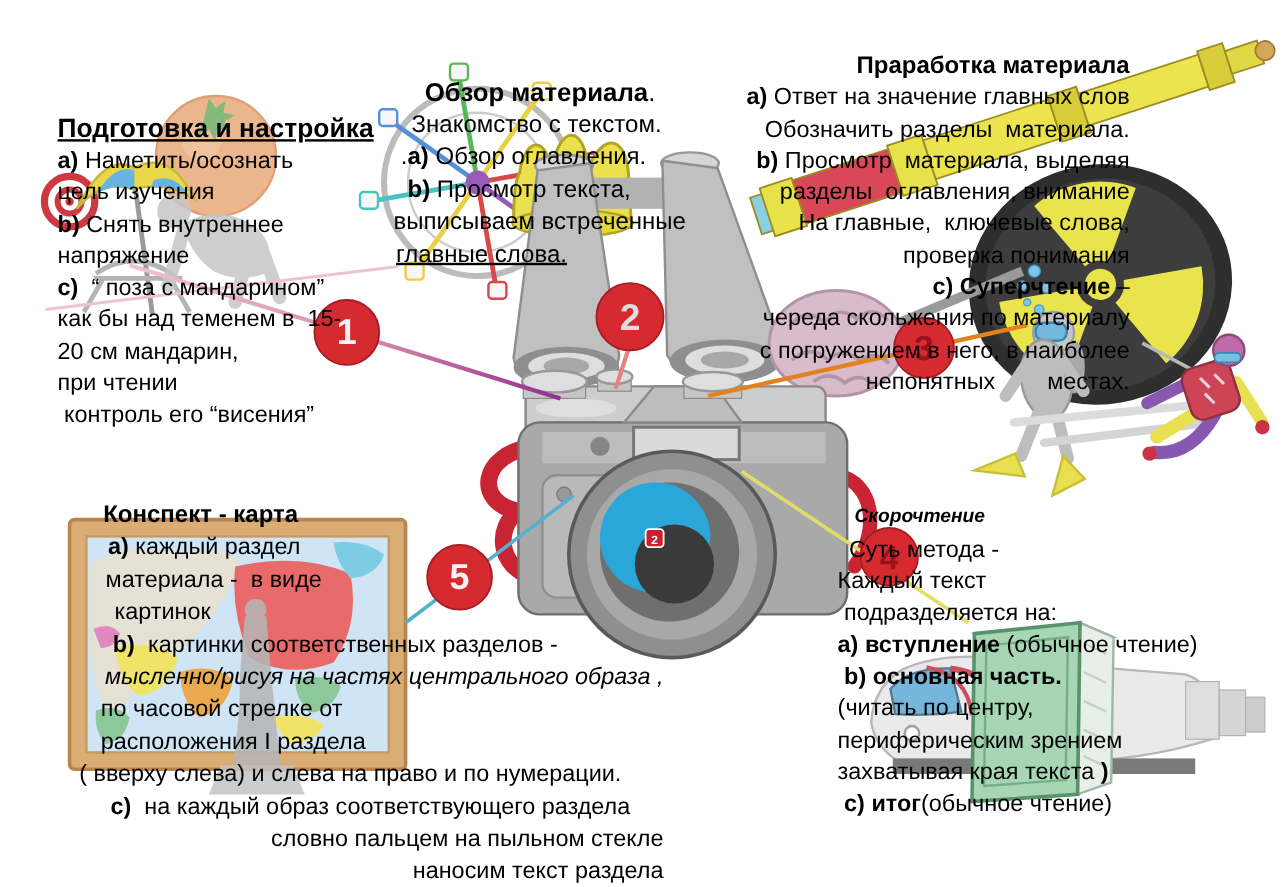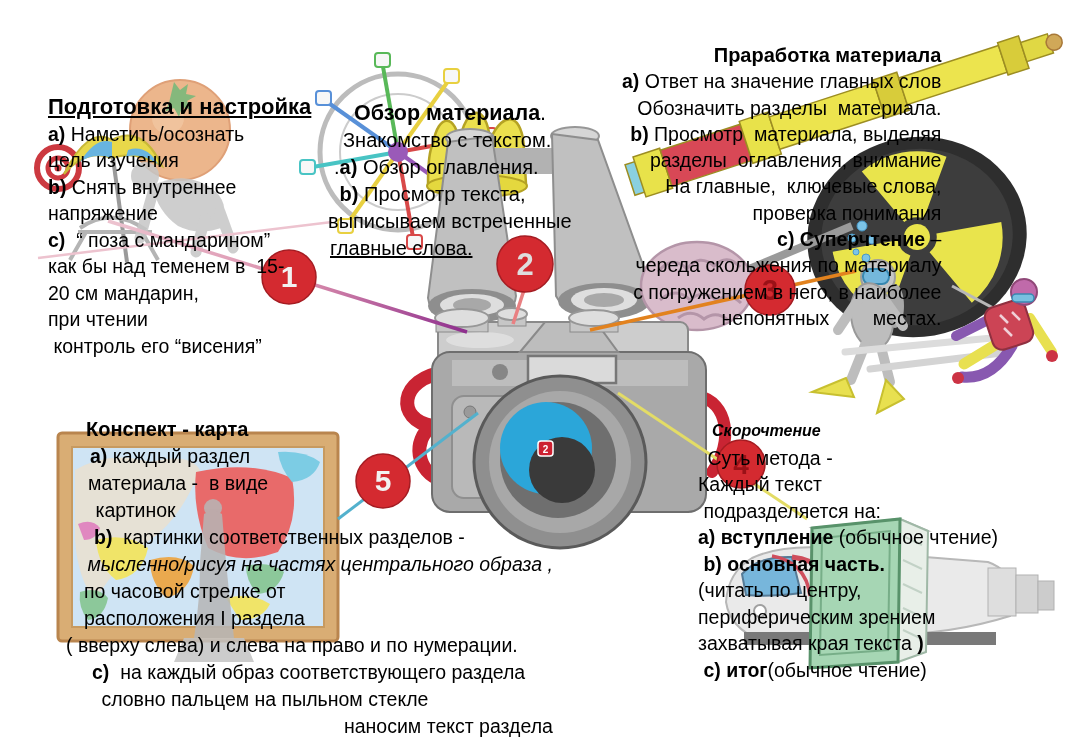--- a/index.html
+++ b/index.html
@@ -5,38 +5,38 @@
   html,body{margin:0;padding:0;background:#ffffff;}
   #stage{position:relative;width:1070px;height:739px;background:#fff;overflow:hidden;
          font-family:"Liberation Sans","DejaVu Sans",sans-serif;color:#000;}
   #art{position:absolute;left:0;top:0;width:1070px;height:739px;}
   .tb{position:absolute;white-space:pre;z-index:5;line-height:26.5px;font-size:19.5px;}
   .tb .ln{display:block;}
   b{font-weight:bold;}
   #b1{left:48px;top:94px;}
   #b1 .ln:nth-child(1){font-size:22px;text-decoration:underline;}
   #b2{left:328px;top:64px;font-size:20px;line-height:27px;}
-  #b2 .ln:nth-child(1){padding-left:26px;font-size:21.5px;margin-top:36px;}
+  #b2 .ln:nth-child(1){padding-left:26px;font-size:21.5px;}
   #b2 .ln:nth-child(2){padding-left:15px;}
   #b2 .ln:nth-child(3){padding-left:6px;}
   #b2 .ln:nth-child(4){padding-left:6px;}
   #b2 .ln:nth-child(6){padding-left:2px;text-decoration:underline;}
   #b3{left:622px;top:42px;line-height:26.3px;text-align:right;}
   #b3 .ln:nth-child(1){padding-left:8px;font-size:20px;}
   #b4{left:66px;top:416px;line-height:27px;}
   #b4 .ln:nth-child(1){padding-left:20px;font-size:20px;}
   #b4 .ln:nth-child(2){padding-left:24px;}
   #b4 .ln:nth-child(3){padding-left:22px;}
   #b4 .ln:nth-child(4){padding-left:24px;}
   #b4 .ln:nth-child(5){padding-left:28px;}
   #b4 .ln:nth-child(6){padding-left:16px;font-style:italic;}
   #b4 .ln:nth-child(7){padding-left:18px;}
   #b4 .ln:nth-child(8){padding-left:18px;}
   #b4 .ln:nth-child(10){padding-left:26px;}
-  #b4 .ln:nth-child(11){padding-left:30px;}
+  #b4 .ln:nth-child(11){padding-left:30px;text-align:right;}
   #b4 .ln:nth-child(12){padding-left:22px;text-align:right;}
   #b5{left:698px;top:418px;}
   #b5 .ln:nth-child(1){padding-left:14px;font-size:16px;font-style:italic;}
   #b5 .ln:nth-child(2){padding-left:4px;}
 </style>
 </head>
 <body>
 
 <div id="stage">
 

